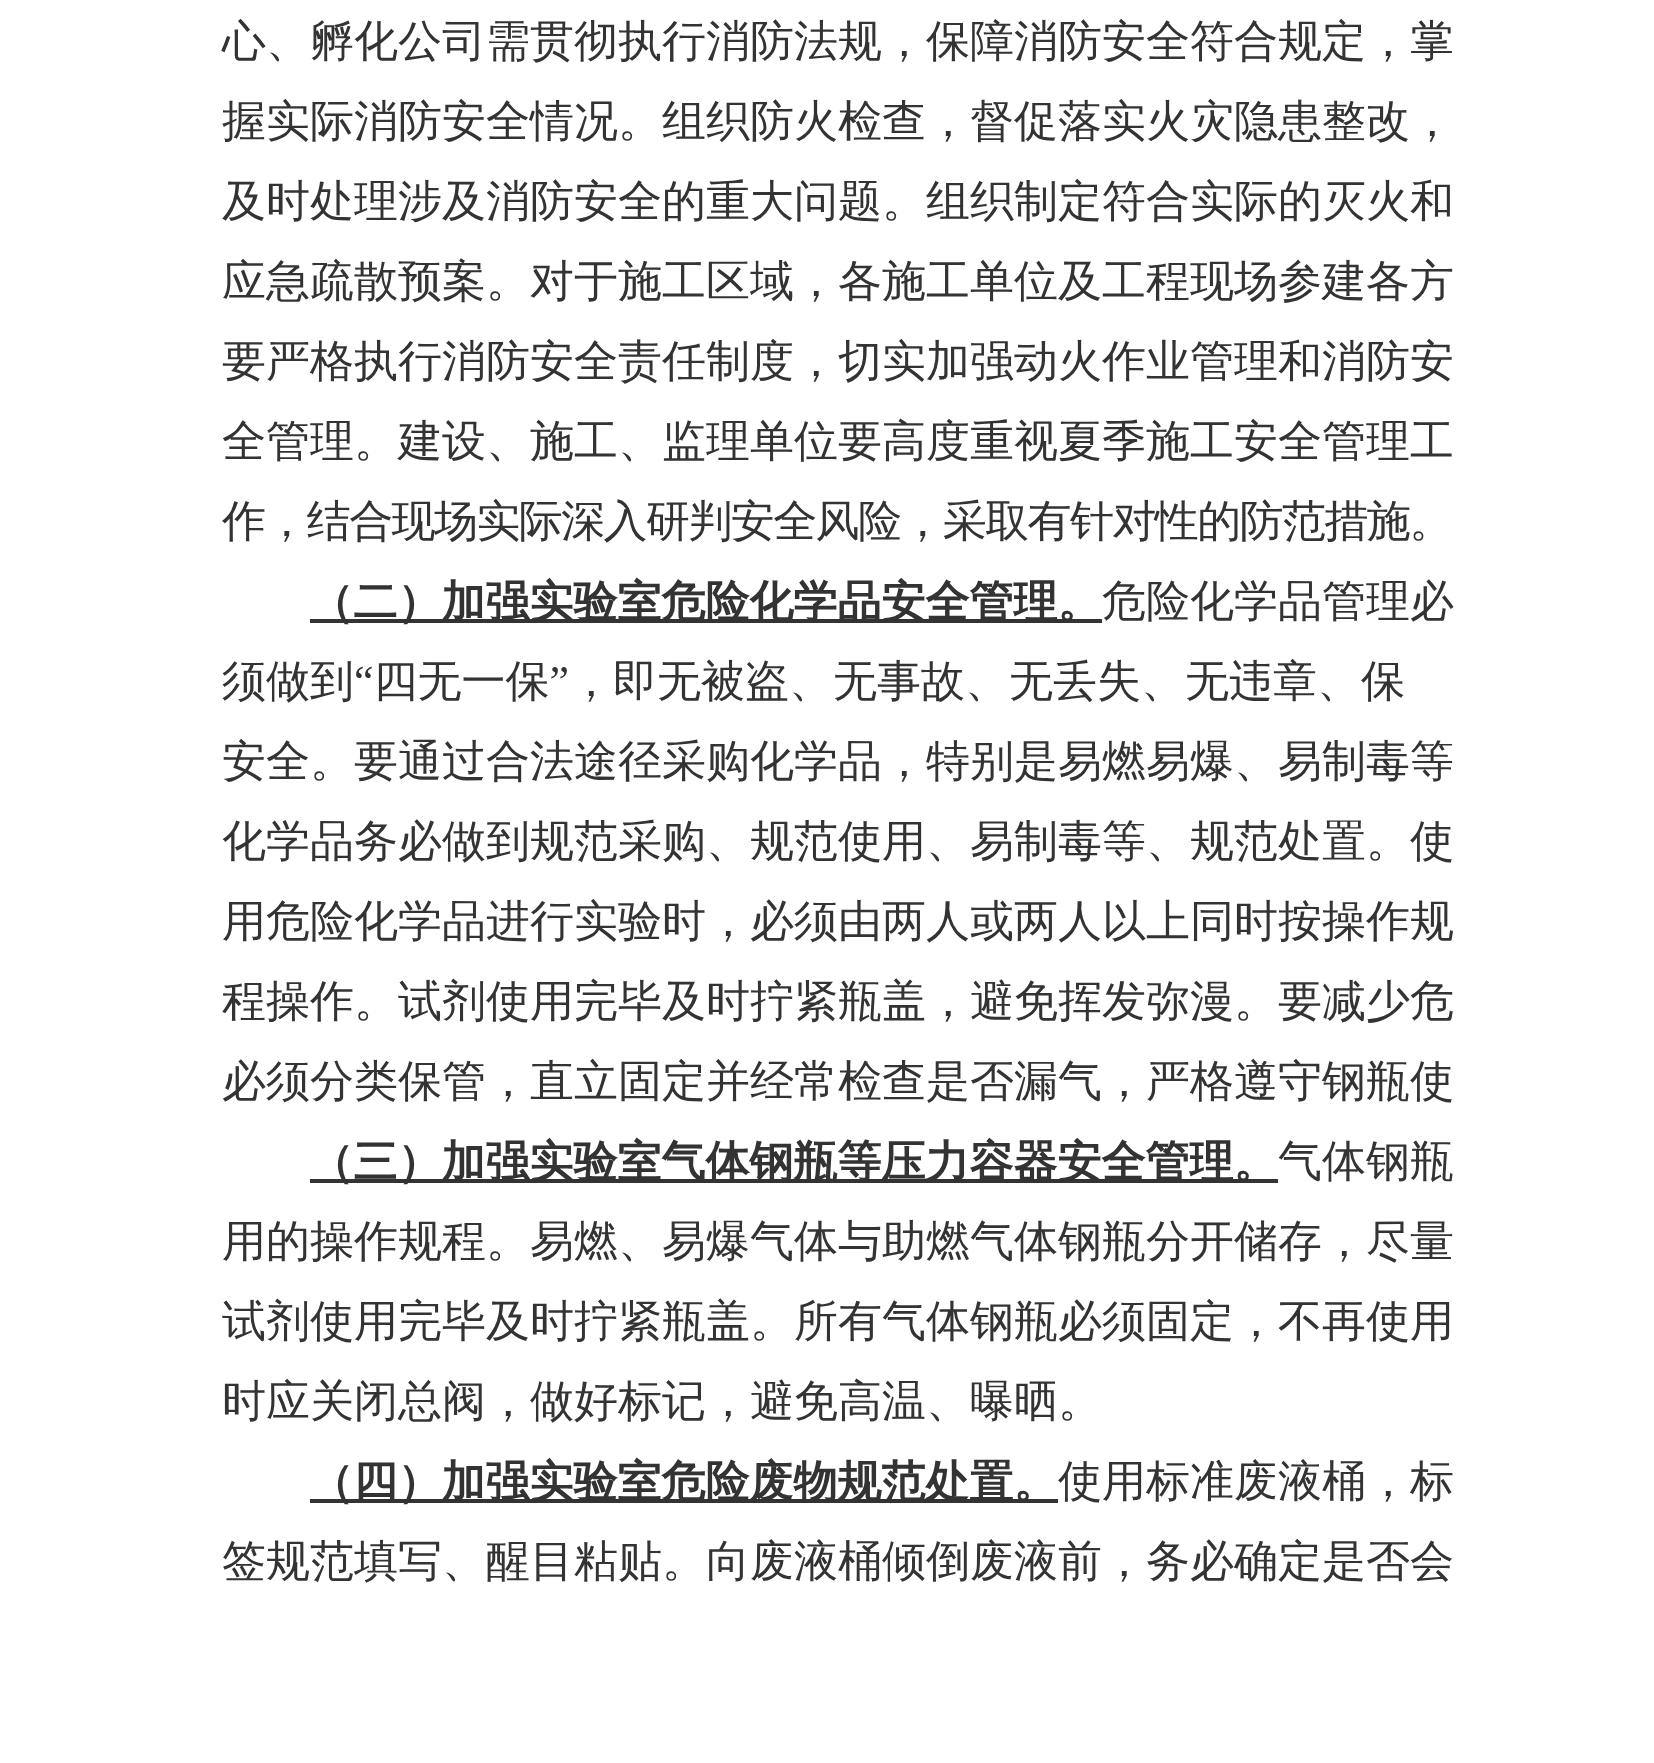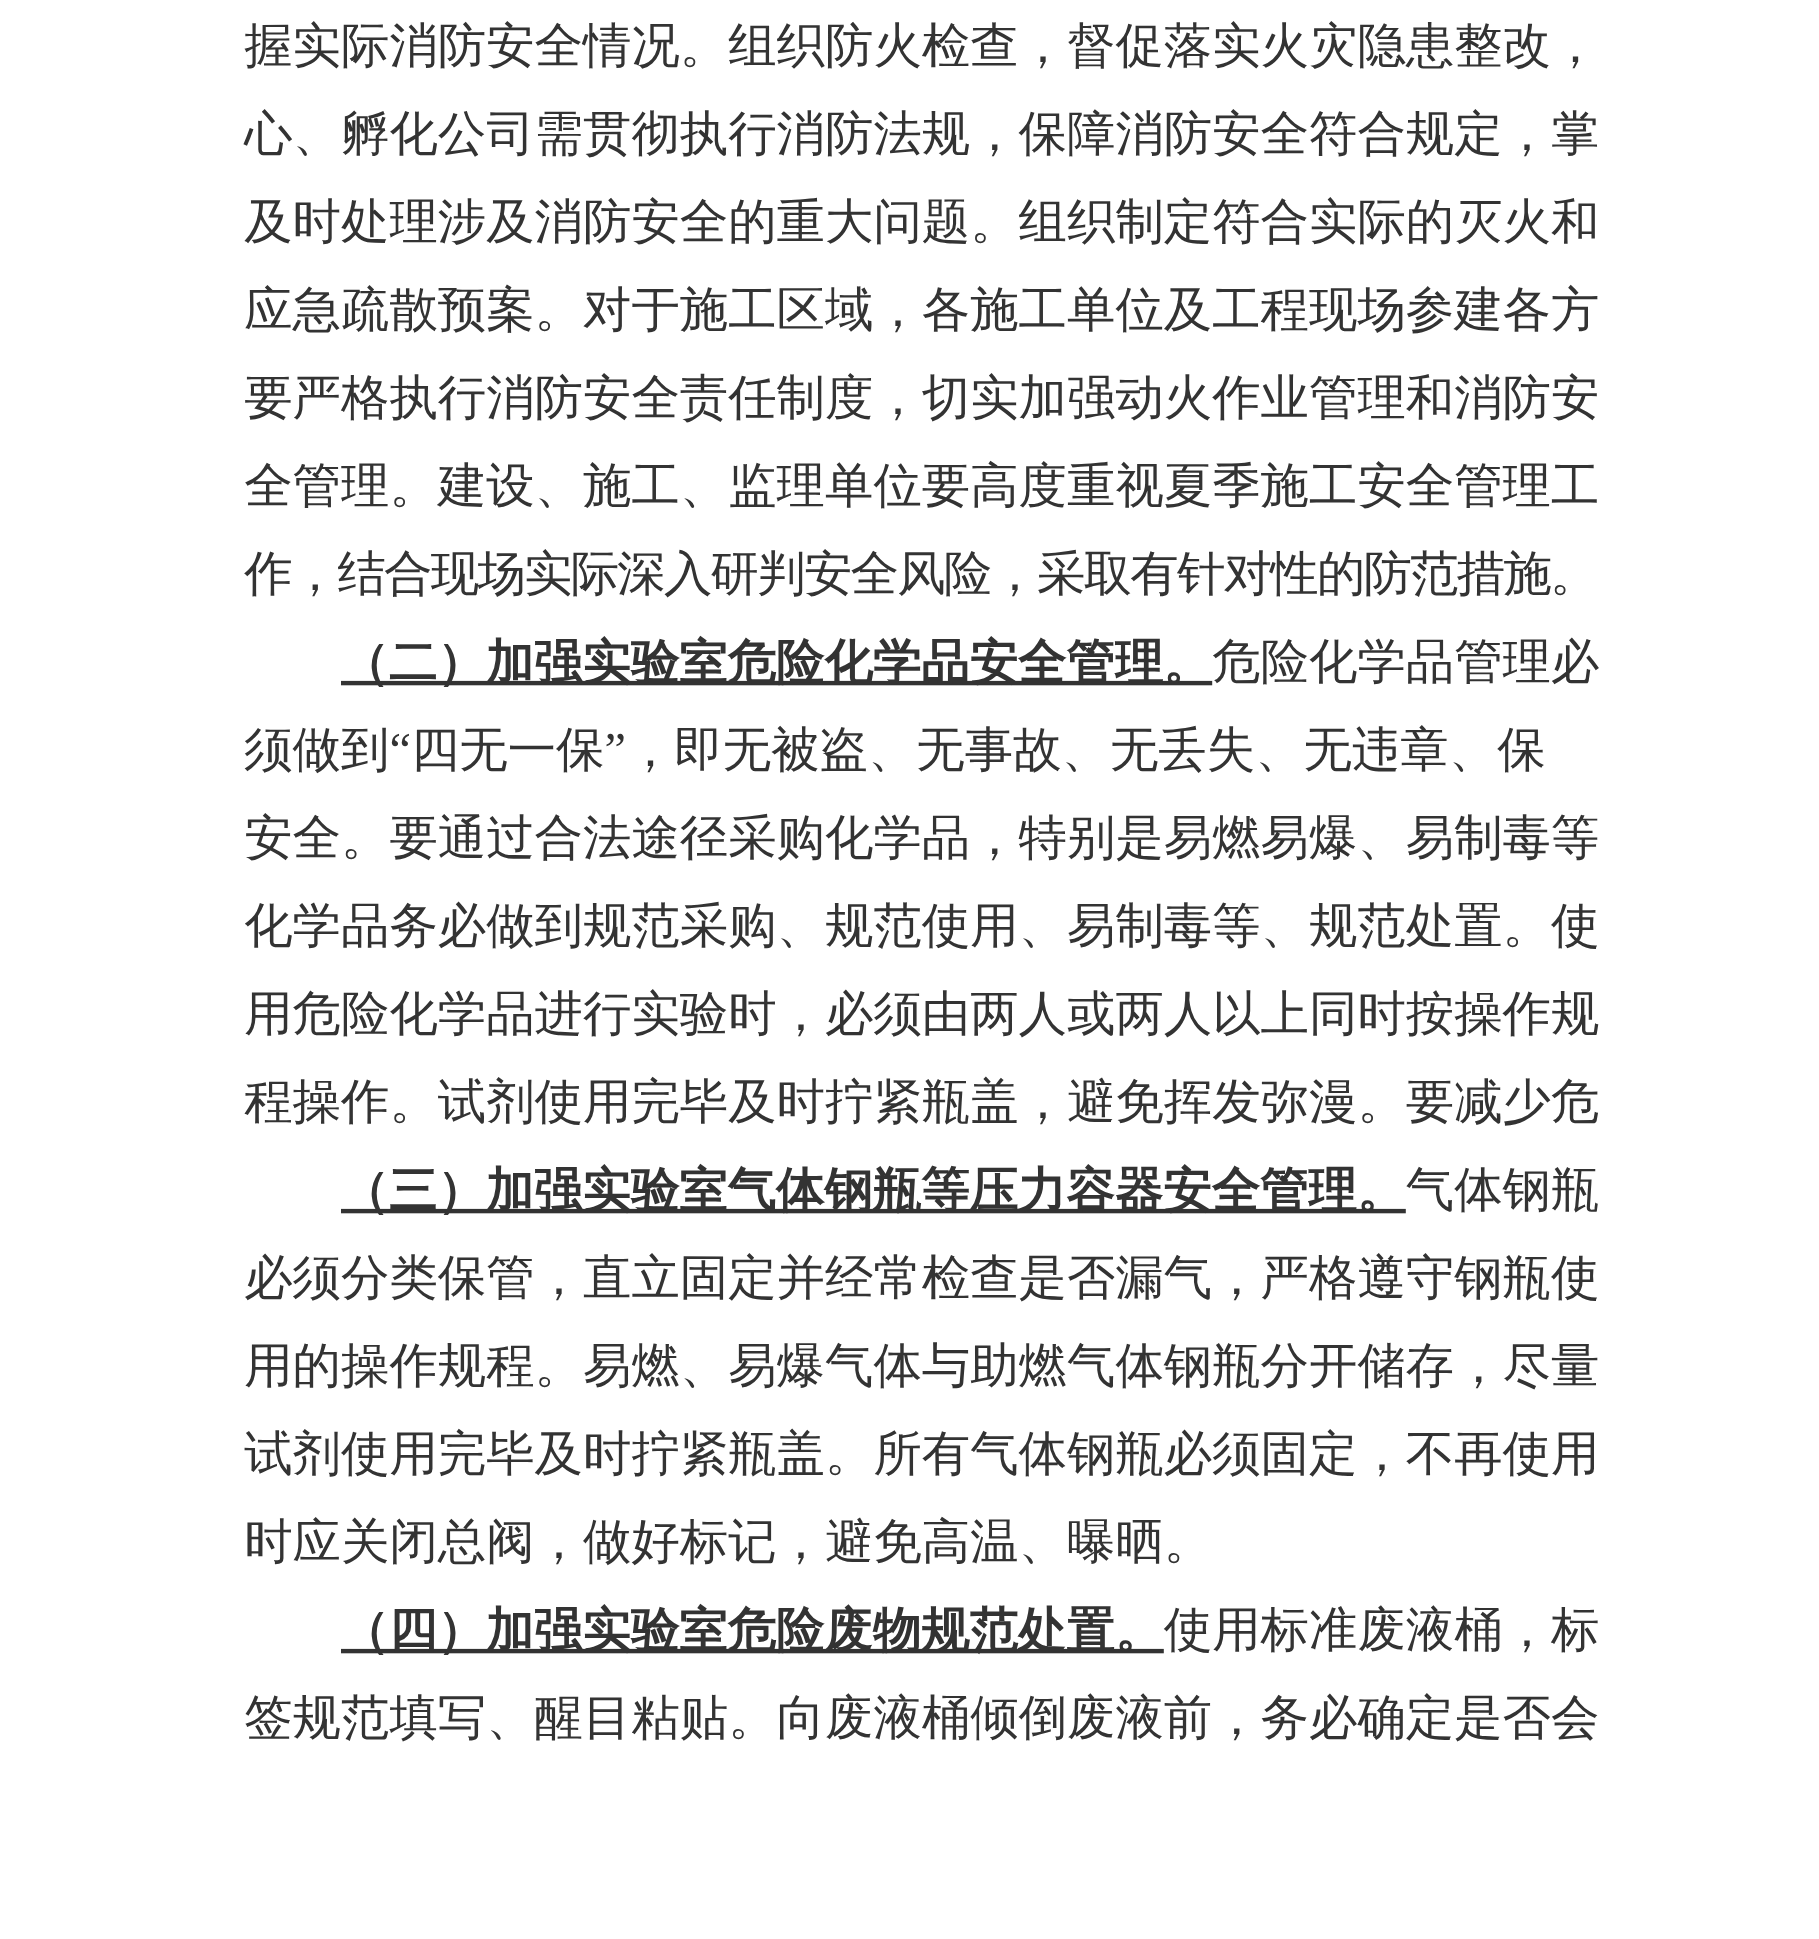--- a/index.html
+++ b/index.html
@@ -39,34 +39,34 @@
   .line b {
     font-weight: 700;
     text-decoration: underline;
   }
 </style>
 </head>
 <body>
 
 <div class="page">
   <div class="textblock">
+    <div class="line"><span>心、孵化公司需贯彻执行消防法规，保障消防安全符合规定，掌</span></div>
     <div class="line"><span>握实际消防安全情况。组织防火检查，督促落实火灾隐患整改，</span></div>
-    <div class="line"><span>心、孵化公司需贯彻执行消防法规，保障消防安全符合规定，掌</span></div>
     <div class="line"><span>及时处理涉及消防安全的重大问题。组织制定符合实际的灭火和</span></div>
     <div class="line"><span>应急疏散预案。对于施工区域，各施工单位及工程现场参建各方</span></div>
     <div class="line"><span>要严格执行消防安全责任制度，切实加强动火作业管理和消防安</span></div>
     <div class="line"><span>全管理。建设、施工、监理单位要高度重视夏季施工安全管理工</span></div>
     <div class="line squeeze"><span>作，结合现场实际深入研判安全风险，采取有针对性的防范措施。</span></div>
     <div class="line indent"><b>（二）加强实验室危险化学品安全管理。</b><span>危险化学品管理必</span></div>
     <div class="line"><span>须做到“四无一保”，即无被盗、无事故、无丢失、无违章、保</span></div>
     <div class="line"><span>安全。要通过合法途径采购化学品，特别是易燃易爆、易制毒等</span></div>
     <div class="line"><span>化学品务必做到规范采购、规范使用、易制毒等、规范处置。使</span></div>
     <div class="line"><span>用危险化学品进行实验时，必须由两人或两人以上同时按操作规</span></div>
     <div class="line"><span>程操作。试剂使用完毕及时拧紧瓶盖，避免挥发弥漫。要减少危</span></div>
+    <div class="line"><span>必须分类保管，直立固定并经常检查是否漏气，严格遵守钢瓶使</span></div>
     <div class="line indent"><b>（三）加强实验室气体钢瓶等压力容器安全管理。</b><span>气体钢瓶</span></div>
-    <div class="line"><span>必须分类保管，直立固定并经常检查是否漏气，严格遵守钢瓶使</span></div>
     <div class="line"><span>用的操作规程。易燃、易爆气体与助燃气体钢瓶分开储存，尽量</span></div>
     <div class="line"><span>试剂使用完毕及时拧紧瓶盖。所有气体钢瓶必须固定，不再使用</span></div>
     <div class="line"><span>时应关闭总阀，做好标记，避免高温、曝晒。</span></div>
     <div class="line indent"><b>（四）加强实验室危险废物规范处置。</b><span>使用标准废液桶，标</span></div>
     <div class="line"><span>签规范填写、醒目粘贴。向废液桶倾倒废液前，务必确定是否会</span></div>
   </div>
 </div>
 
 </body></html>

